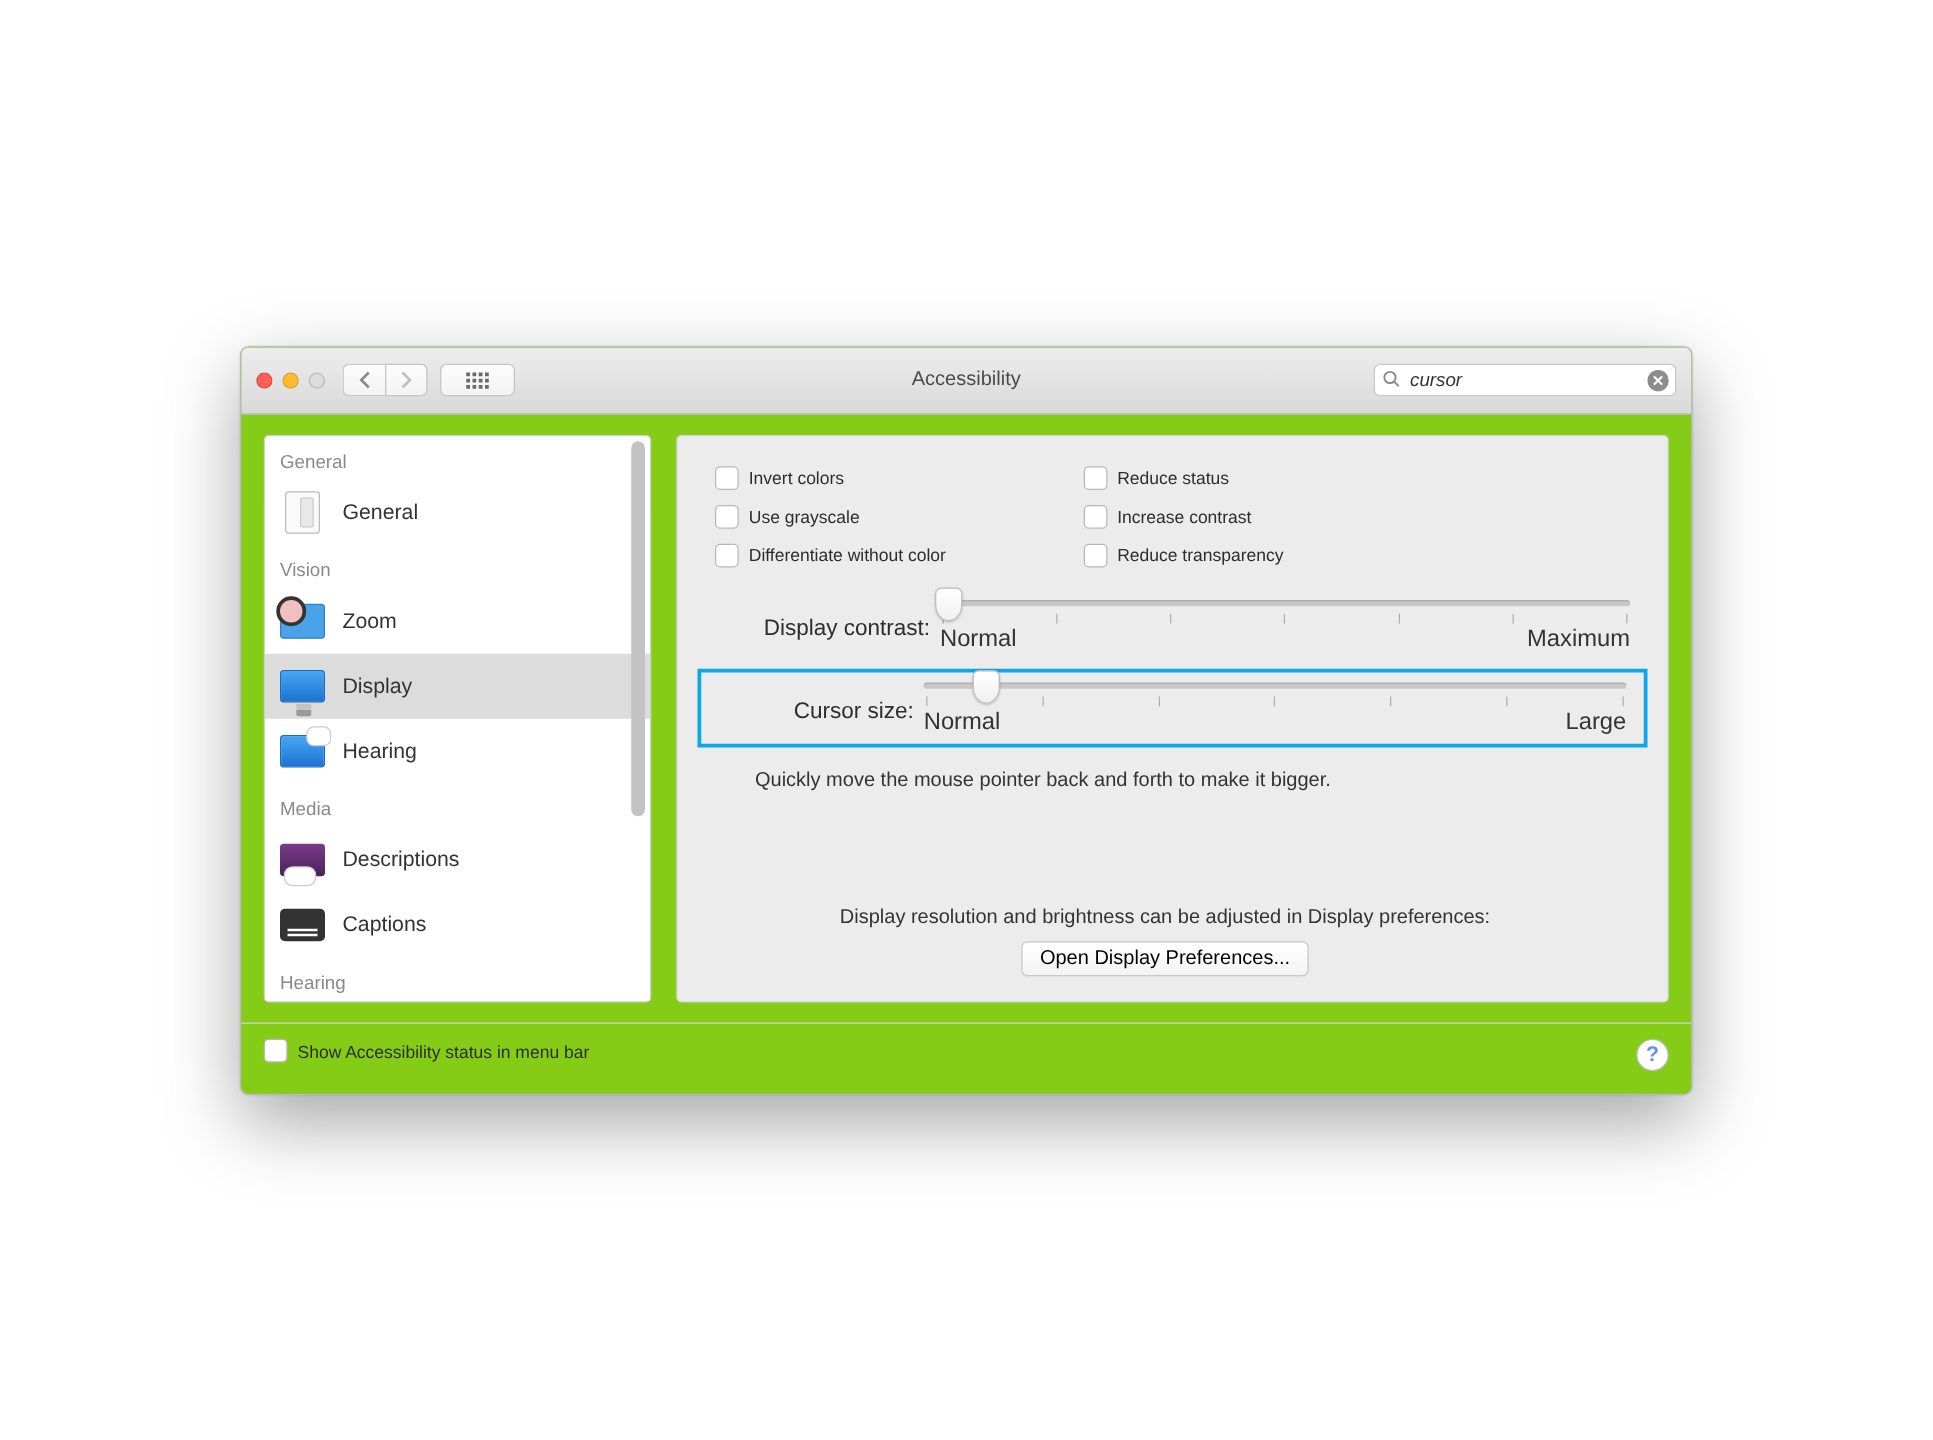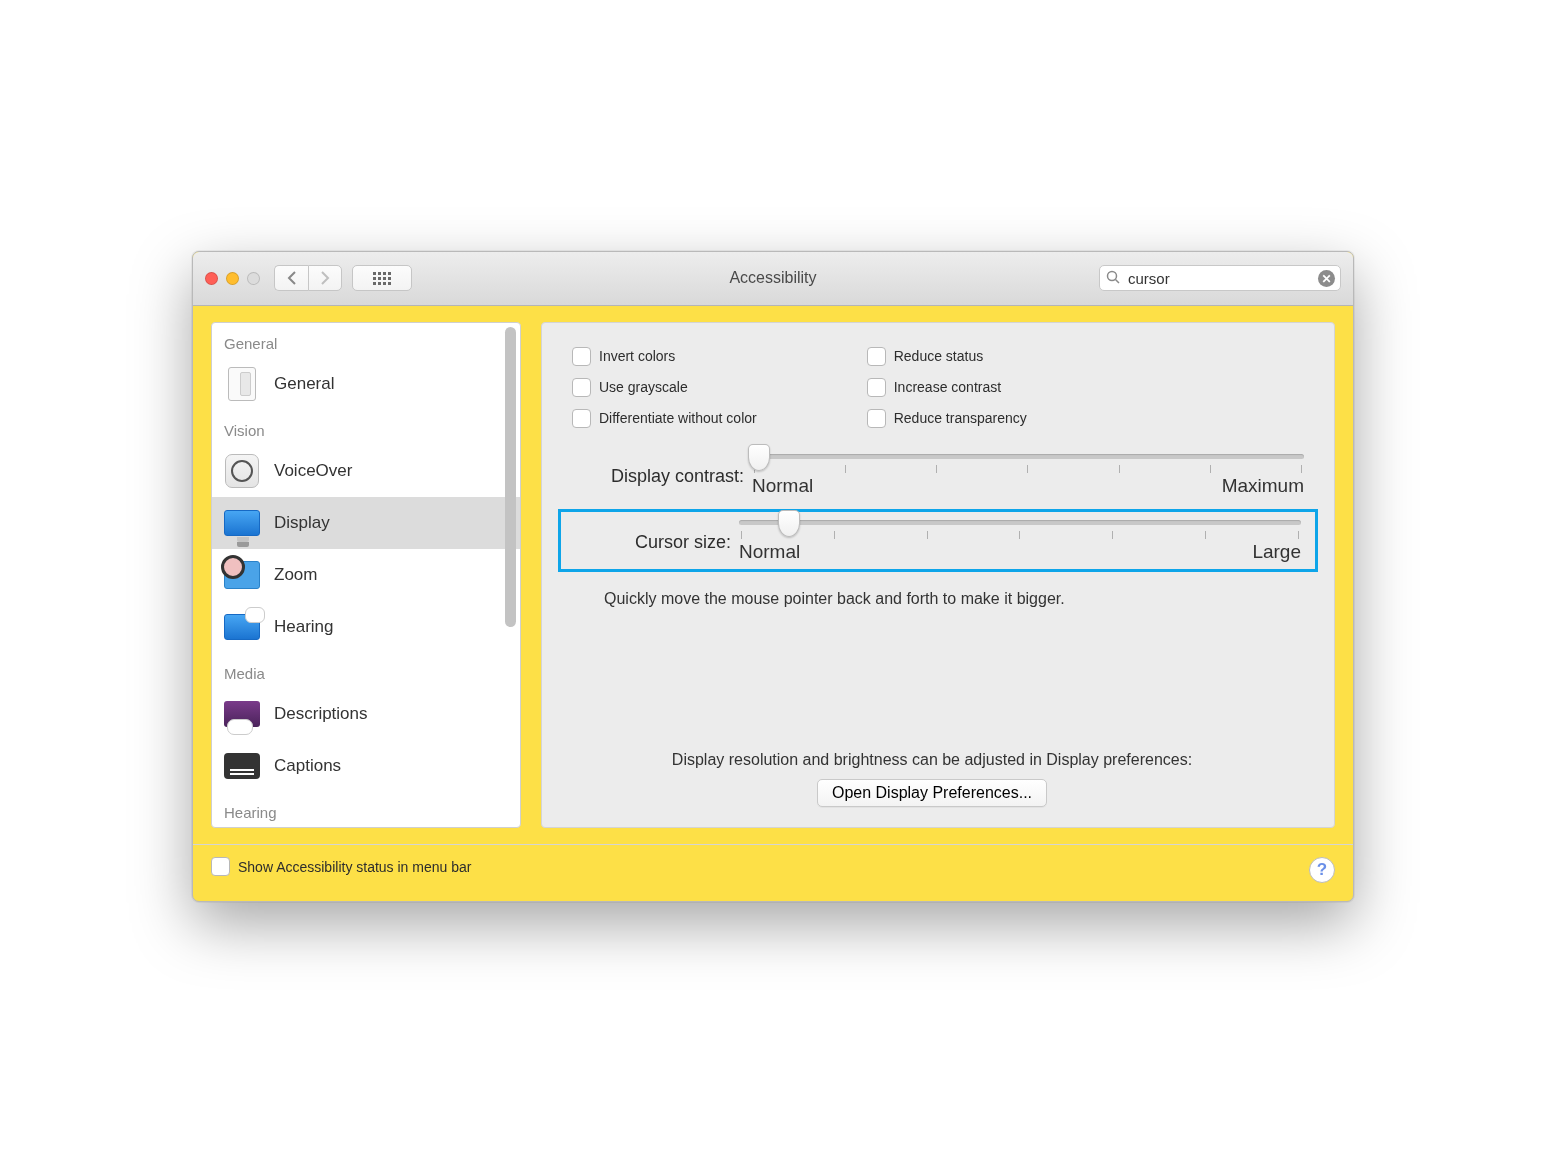--- a/index.html
+++ b/index.html
@@ -7,21 +7,21 @@
     font-family: -apple-system, BlinkMacSystemFont, "Helvetica Neue", Arial, sans-serif;
     background: #fff;
     display: flex;
     justify-content: center;
     align-items: center;
     min-height: 100vh;
     padding: 40px;
   }
   .window {
     width: 1162px;
-    background: #fde047;
+    background: #84cc16;
     border: 1px solid #b9b9b9;
     border-radius: 7px;
     box-shadow: 0 22px 60px rgba(0,0,0,0.35), 0 0 0 1px rgba(0,0,0,0.05);
     overflow: hidden;
   }
   .titlebar {
     height: 54px;
     background: linear-gradient(#ededed, #d9d9d9);
     border-bottom: 1px solid #b5b5b5;
     display: flex;
@@ -51,21 +51,21 @@
   .gridicon {
     display:grid; grid-template-columns:repeat(4,3px); grid-template-rows:repeat(3,3px); gap:2px;
   }
   .gridicon span { background:#6a6a6a; width:3px; height:3px; }
   .title {
     position:absolute; left:0; right:0; text-align:center; font-size:16px; color:#4a4a4a; font-weight:400; pointer-events:none;
   }
   .searchwrap { margin-left:auto; position:relative; }
   .searchinput {
     width: 242px; height:26px; border-radius:5px; border:1px solid #c8c8c8;
-    padding: 0 28px 0 28px; font-size:15px; background:#fff; color:#333;
+    padding: 0 28px 0 28px; font-size:15px; background:#fff; color:#333;font-style:italic;
   }
   .searchicon { position:absolute; left:7px; top:5px; color:#8a8a8a; font-size:14px; }
   .clearicon {
     position:absolute; right:6px; top:5px; width:17px; height:17px; border-radius:50%;
     background:#8c8c8c; color:#fff; display:flex; align-items:center; justify-content:center;
     font-size:12px; font-weight:bold; cursor:pointer;
   }
   .content {
     padding: 16px 18px 16px 18px;
     display:flex; gap:20px;
@@ -249,35 +249,29 @@
               <div class="icon-general"></div>
             </div>
           <div class="sb-label">General</div>
         </div>
       </div>
 
       <div class="sb-section">
         <div class="sb-header">Vision</div>
         <div class="sb-item">
           <div class="sb-icon">
-              <div class="icon-voiceover"></div>
-            </div>
-          <div class="sb-label">VoiceOver</div>
+              <div class="icon-zoom"></div>
+            </div>
+          <div class="sb-label">Zoom</div>
         </div>
         <div class="sb-item selected">
           <div class="sb-icon">
               <div class="icon-display"></div>
             </div>
           <div class="sb-label">Display</div>
-        </div>
-        <div class="sb-item">
-          <div class="sb-icon">
-              <div class="icon-zoom"></div>
-            </div>
-          <div class="sb-label">Zoom</div>
         </div>
         <div class="sb-item">
           <div class="sb-icon">
               <div class="icon-speech"></div>
             </div>
           <div class="sb-label">Hearing</div>
         </div>
       </div>
 
       <div class="sb-section">

